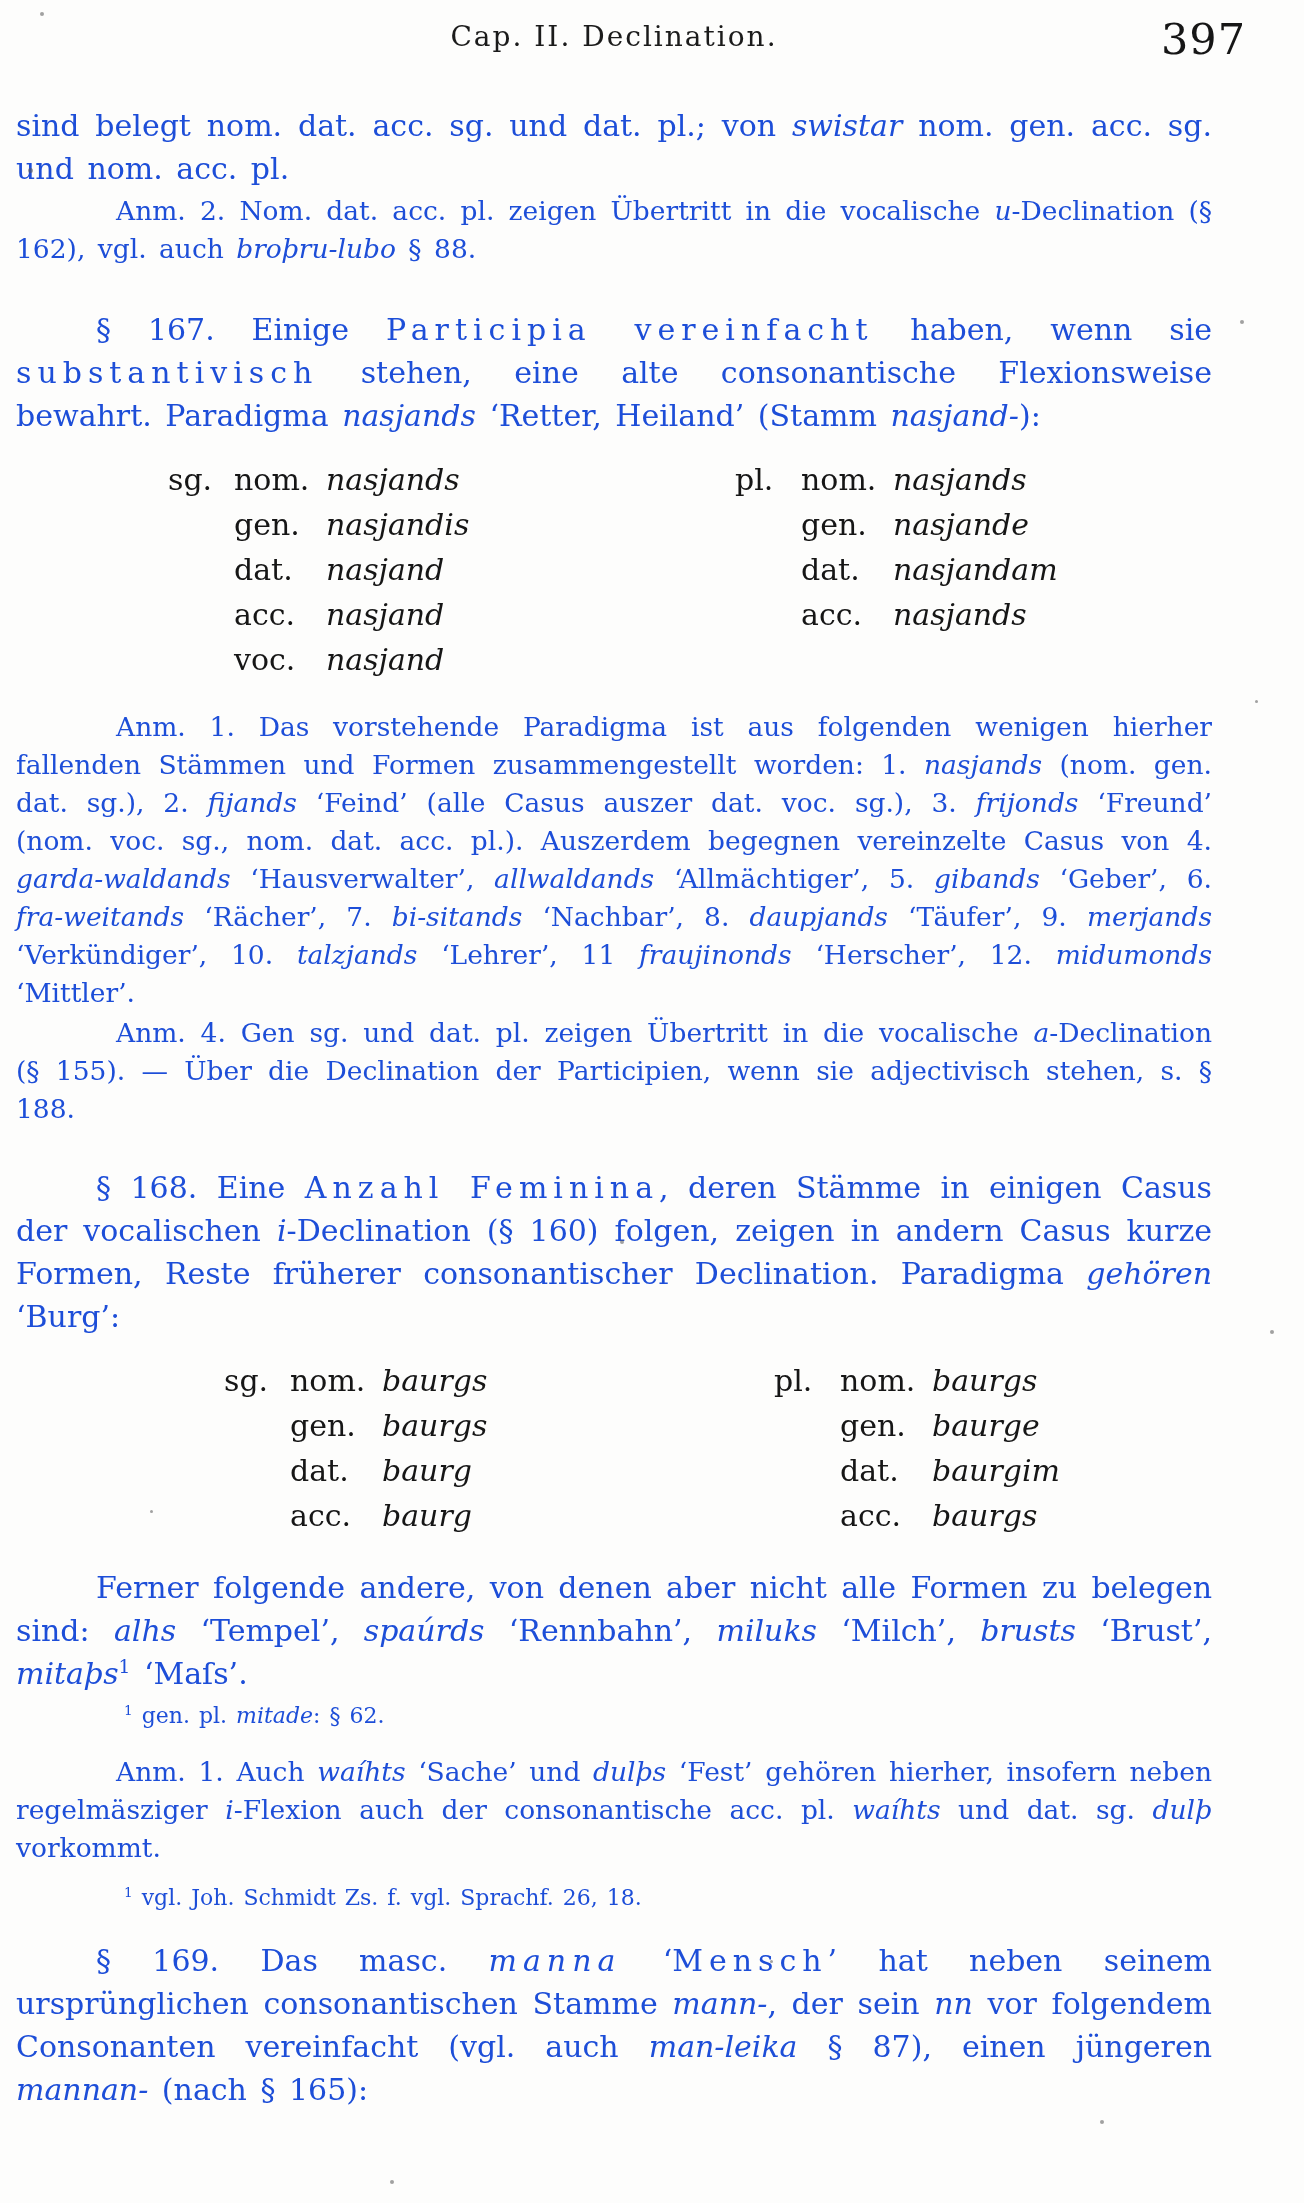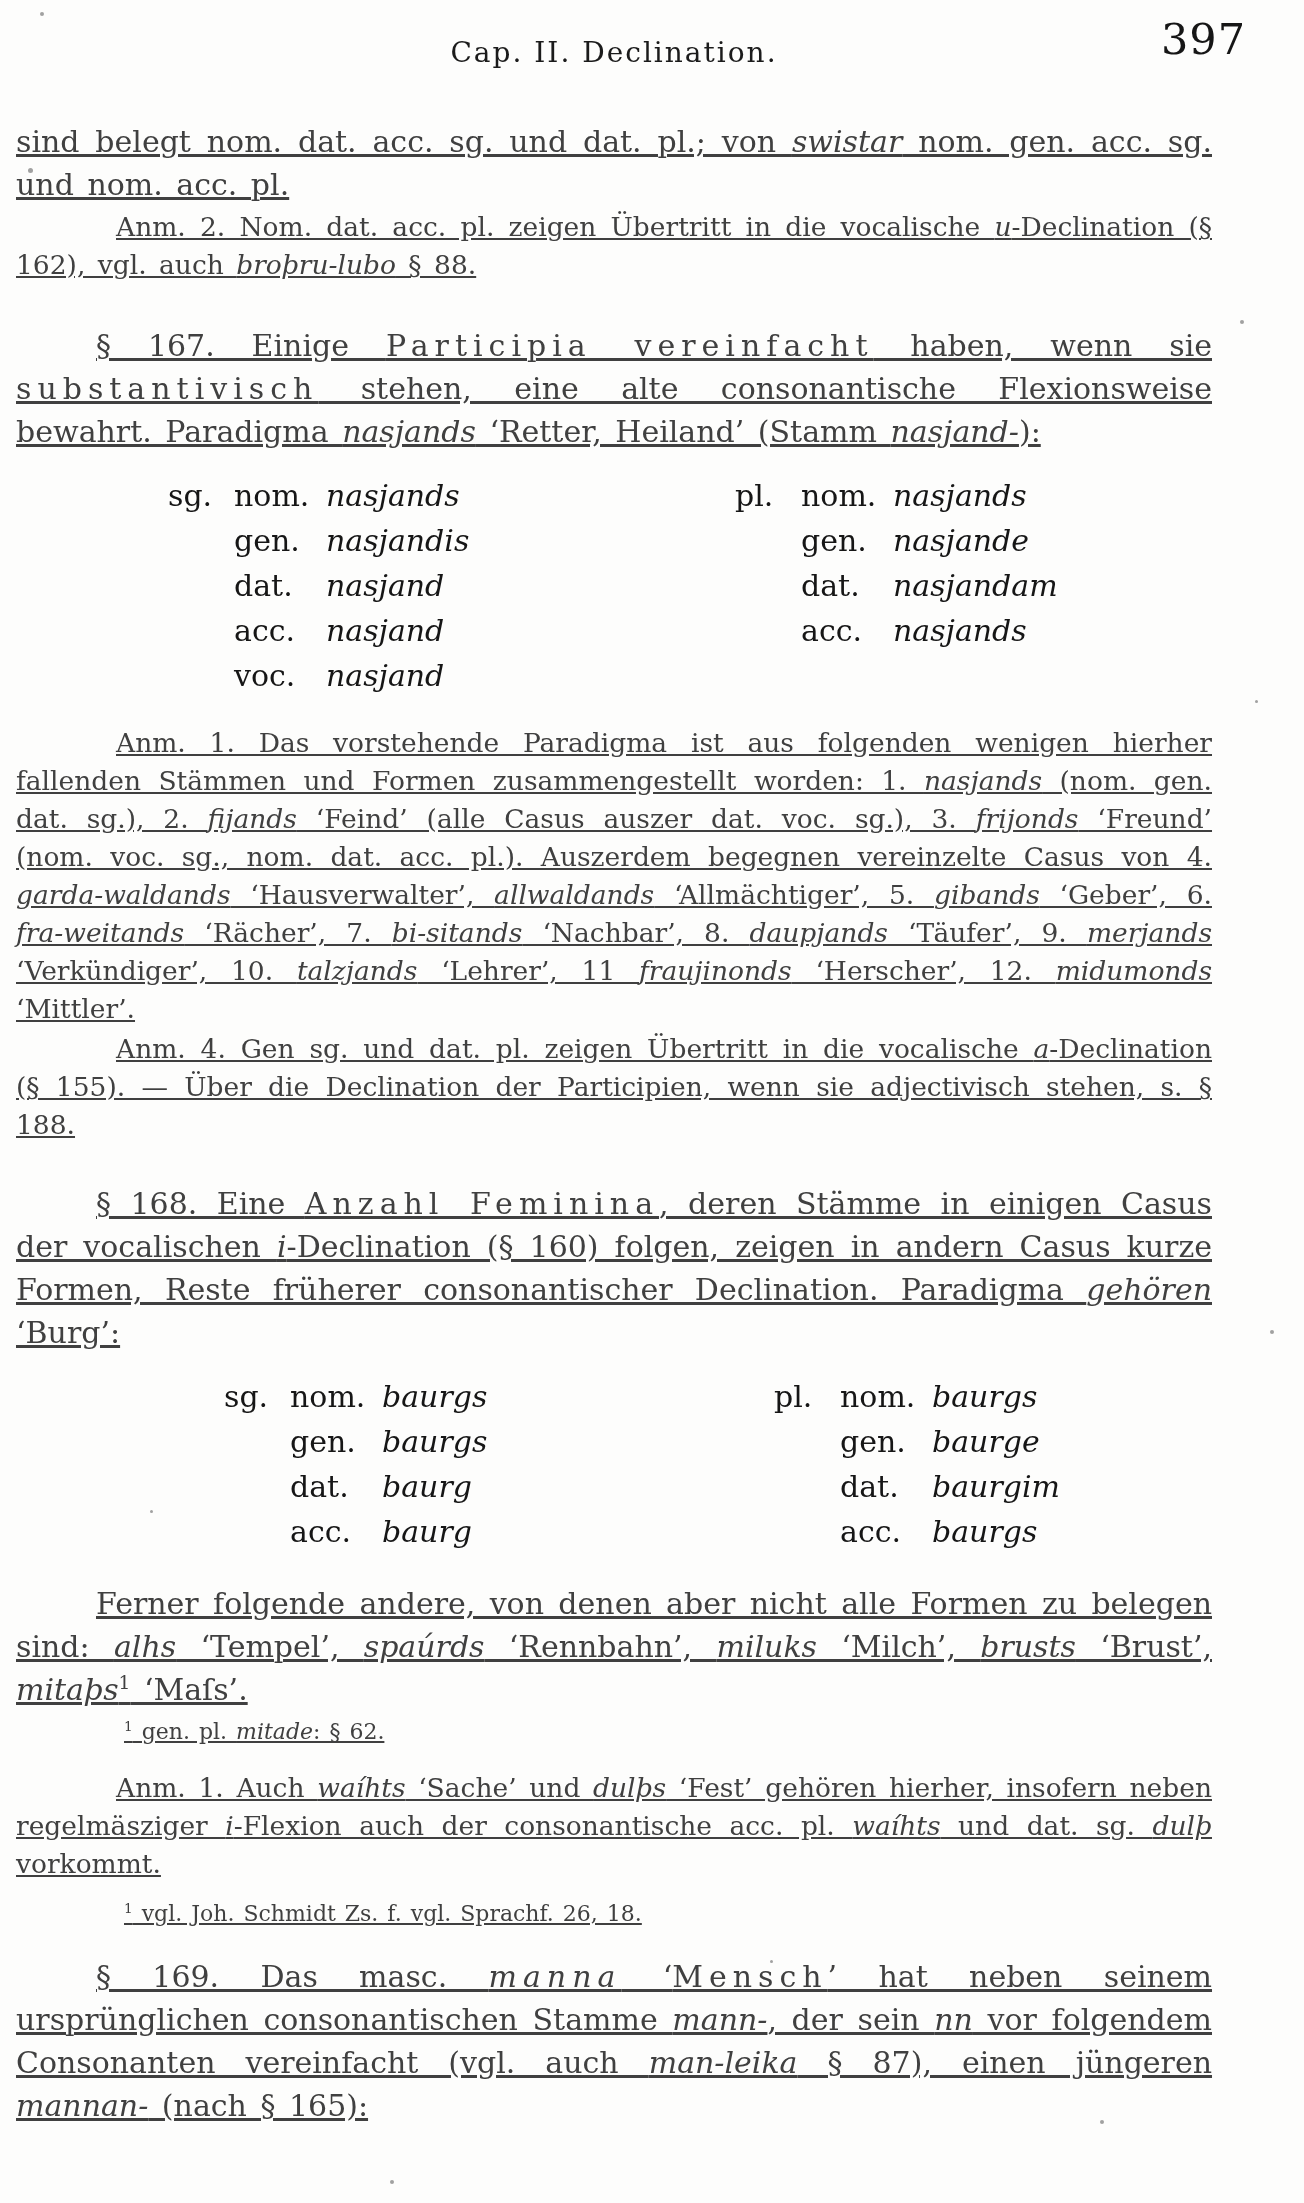--- a/index.html
+++ b/index.html
@@ -13,41 +13,40 @@
     margin:0 auto;
     box-sizing:border-box;
   }
   .content{
     position:relative;
     padding:0 92px 0 16px;
   }
   
   .pagehead{
     position:relative;
-    padding-top:36px;
+    padding-top:20px;
     height:52px;
   }
   .head-title{
     text-align:center;
     font-size:28px;
     letter-spacing:2px;
     color:#1b1b1b;
   }
   .head-num{
     position:absolute;
     top:14px;right:-34px;
     font-size:43px;
     letter-spacing:1px;
   }
   
   .para{
     text-align:justify;
     word-spacing:4px;
-    color:#404040;
-    text-decoration:underline;
+    color:#1d4ed8;
   }
   .body-para{font-size:30px;line-height:43px;}
   .anm-para{font-size:26.5px;line-height:38px;}
   .ind{text-indent:80px;}
   .ind-anm{text-indent:100px;}
   .it{font-style:italic;}
   .lsp{letter-spacing:6px;}
   .sup{vertical-align:super;font-size:0.62em;line-height:0;}
   .foot{
     font-size:22px;line-height:30px;

